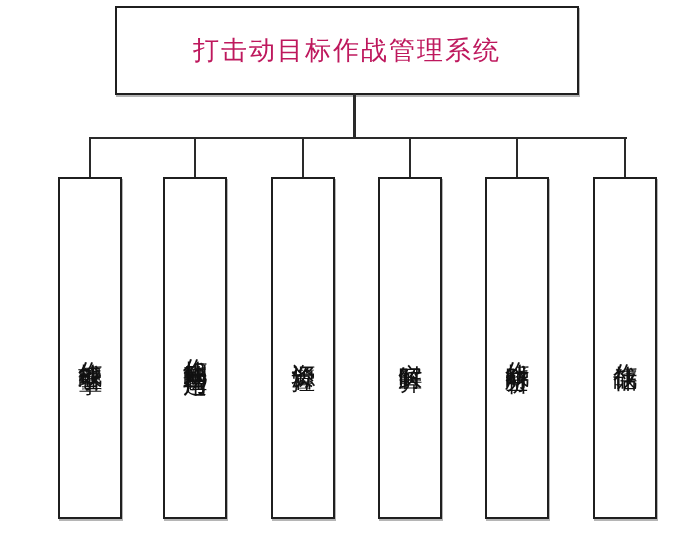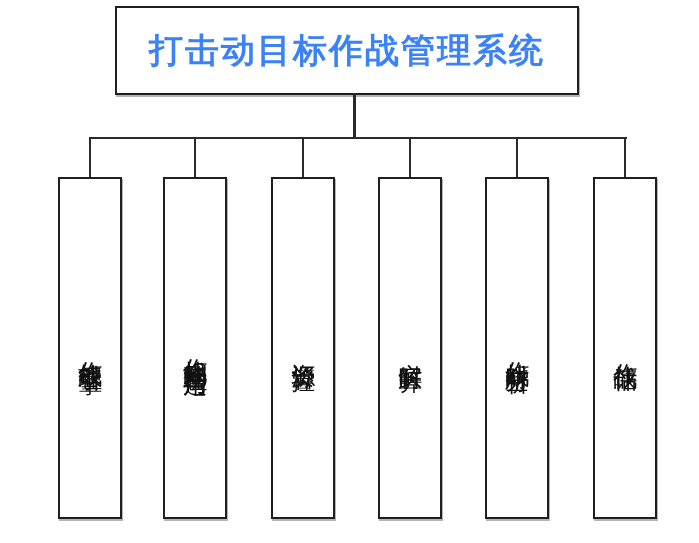--- a/index.html
+++ b/index.html
@@ -23,23 +23,23 @@
     width: 460px;
     height: 85px;
     border: 2px solid #1f1f1f;
     background: #ffffff;
     box-shadow: 1px 2px 0 rgba(90,90,90,0.45);
     display: flex;
     align-items: center;
     justify-content: center;
   }
   .root-label {
-    font-size: 34px;
-    font-weight: 700;
-    color: #3b82f6;
+    font-size: 26px;
+    font-weight: 400;
+    color: #be185d;
     letter-spacing: 2px;
     white-space: nowrap;
   }
   
   .connector {
     position: absolute;
     background: #2a2a2a;
   }
   .stem {
     left: 353px;

